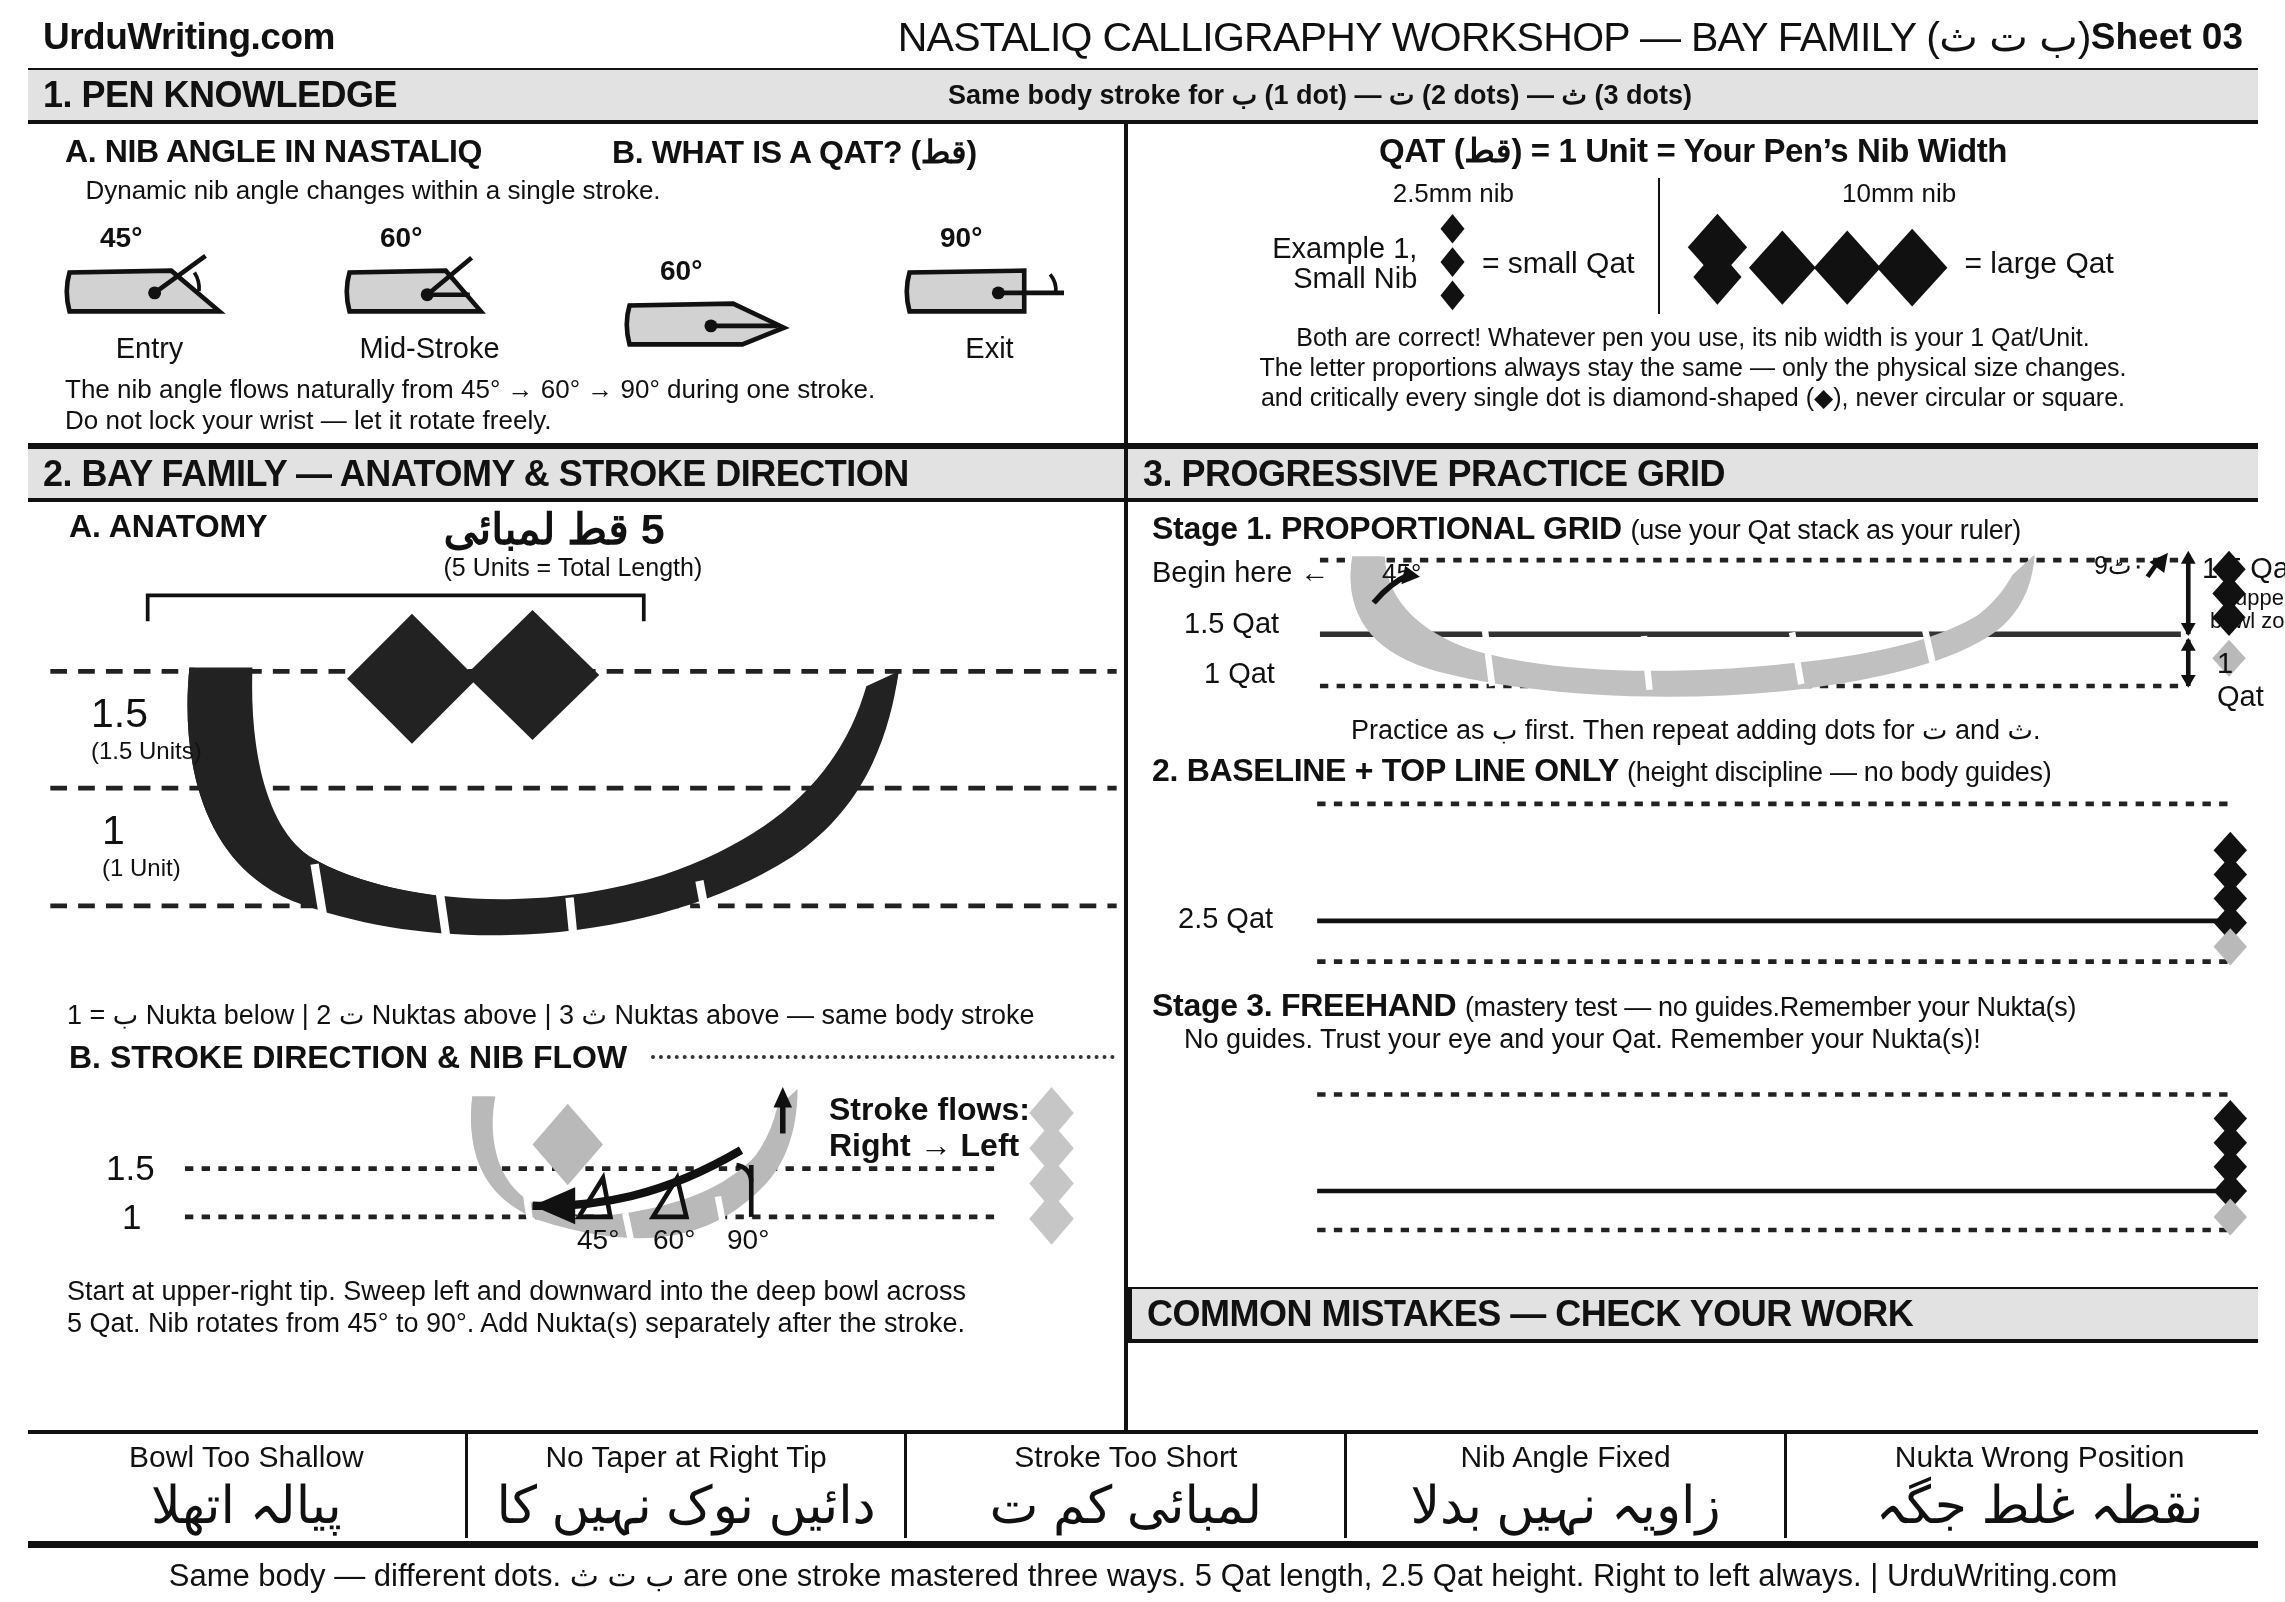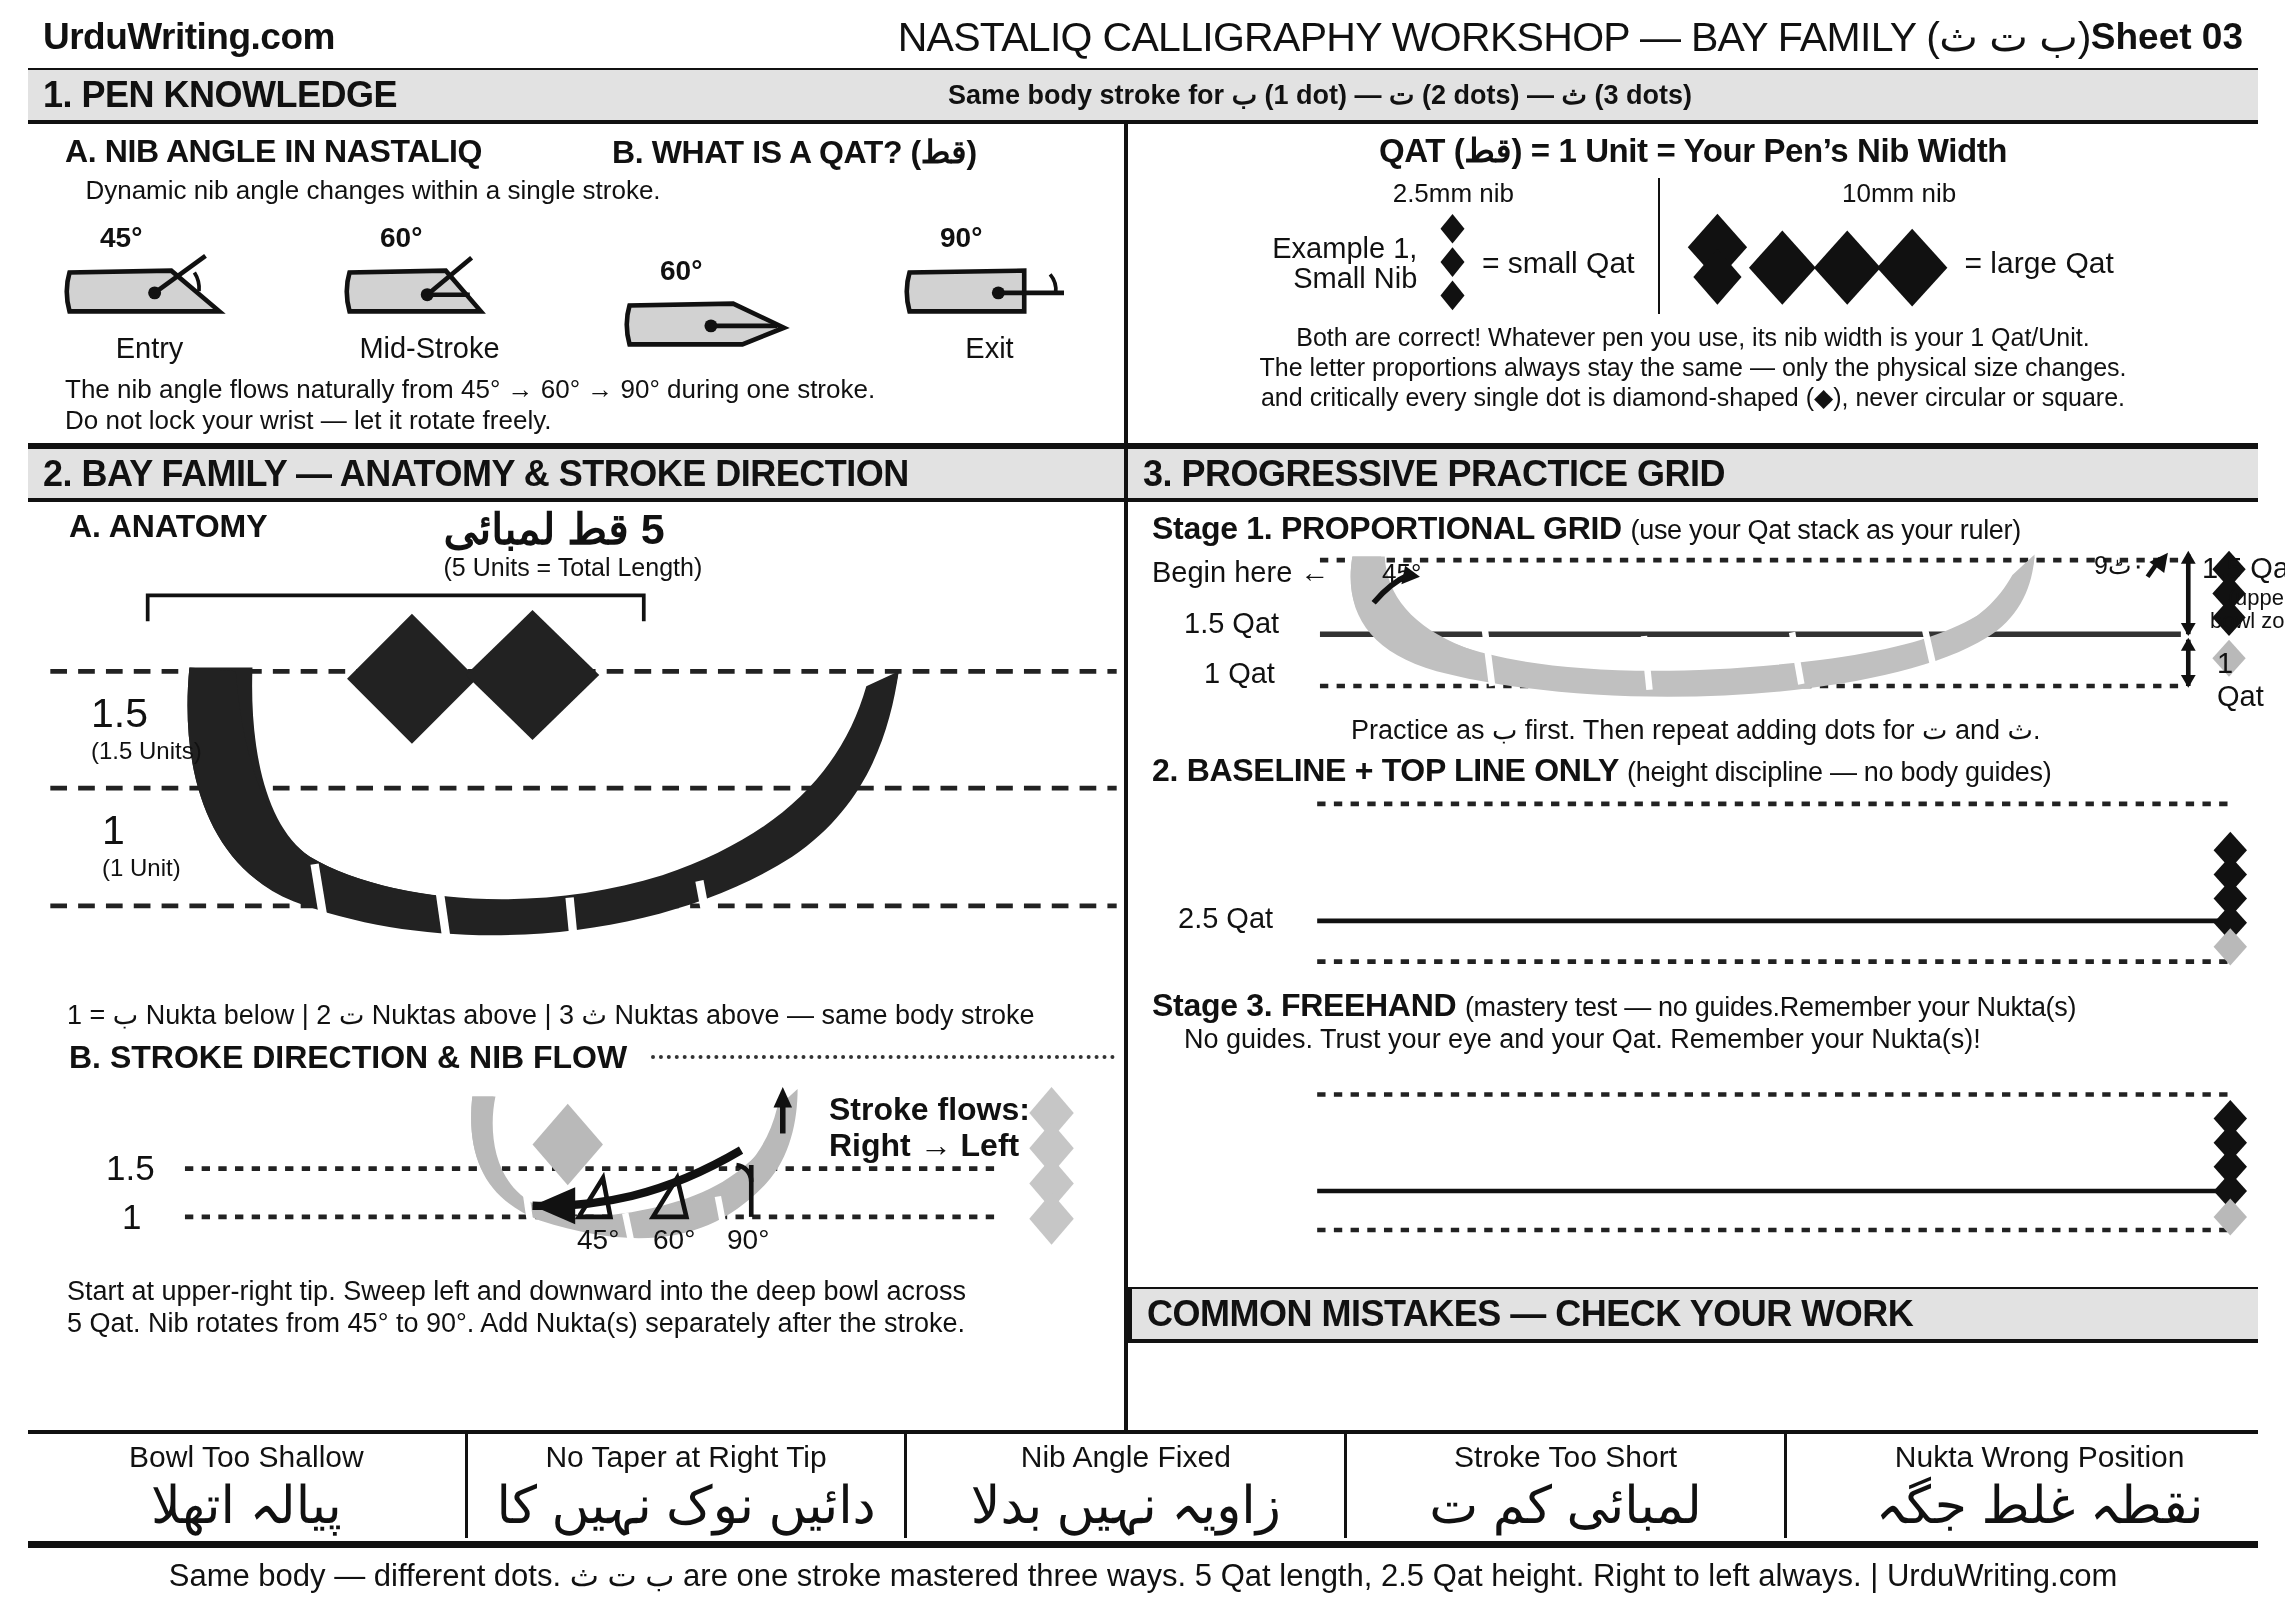--- a/index.html
+++ b/index.html
@@ -437,26 +437,26 @@
   <div class="mistakes" style="border-top:4.6px solid #111;">
     <div class="mcell">
       <div class="mtitle">Bowl Too Shallow</div>
       <div class="murdu">پیالہ اتھلا</div>
     </div>
     <div class="mcell">
       <div class="mtitle">No Taper at Right Tip</div>
       <div class="murdu">دائیں نوک نہیں کا</div>
     </div>
     <div class="mcell">
+      <div class="mtitle">Stroke Too Short</div>
+      <div class="murdu">لمبائی کم ت</div>
+    </div>
+    <div class="mcell">
       <div class="mtitle">Nib Angle Fixed</div>
       <div class="murdu">زاویہ نہیں بدلا</div>
-    </div>
-    <div class="mcell">
-      <div class="mtitle">Stroke Too Short</div>
-      <div class="murdu">لمبائی کم ت</div>
     </div>
     <div class="mcell">
       <div class="mtitle">Nukta Wrong Position</div>
       <div class="murdu">نقطہ غلط جگہ</div>
     </div>
   </div>
 
   <div class="rule-thick" style="margin-top:3.7px;"></div>
   <div class="footline">Same body — different dots. ب ت ث are one stroke mastered three ways. 5 Qat length, 2.5 Qat height. Right to left always. | UrduWriting.com</div>
 

